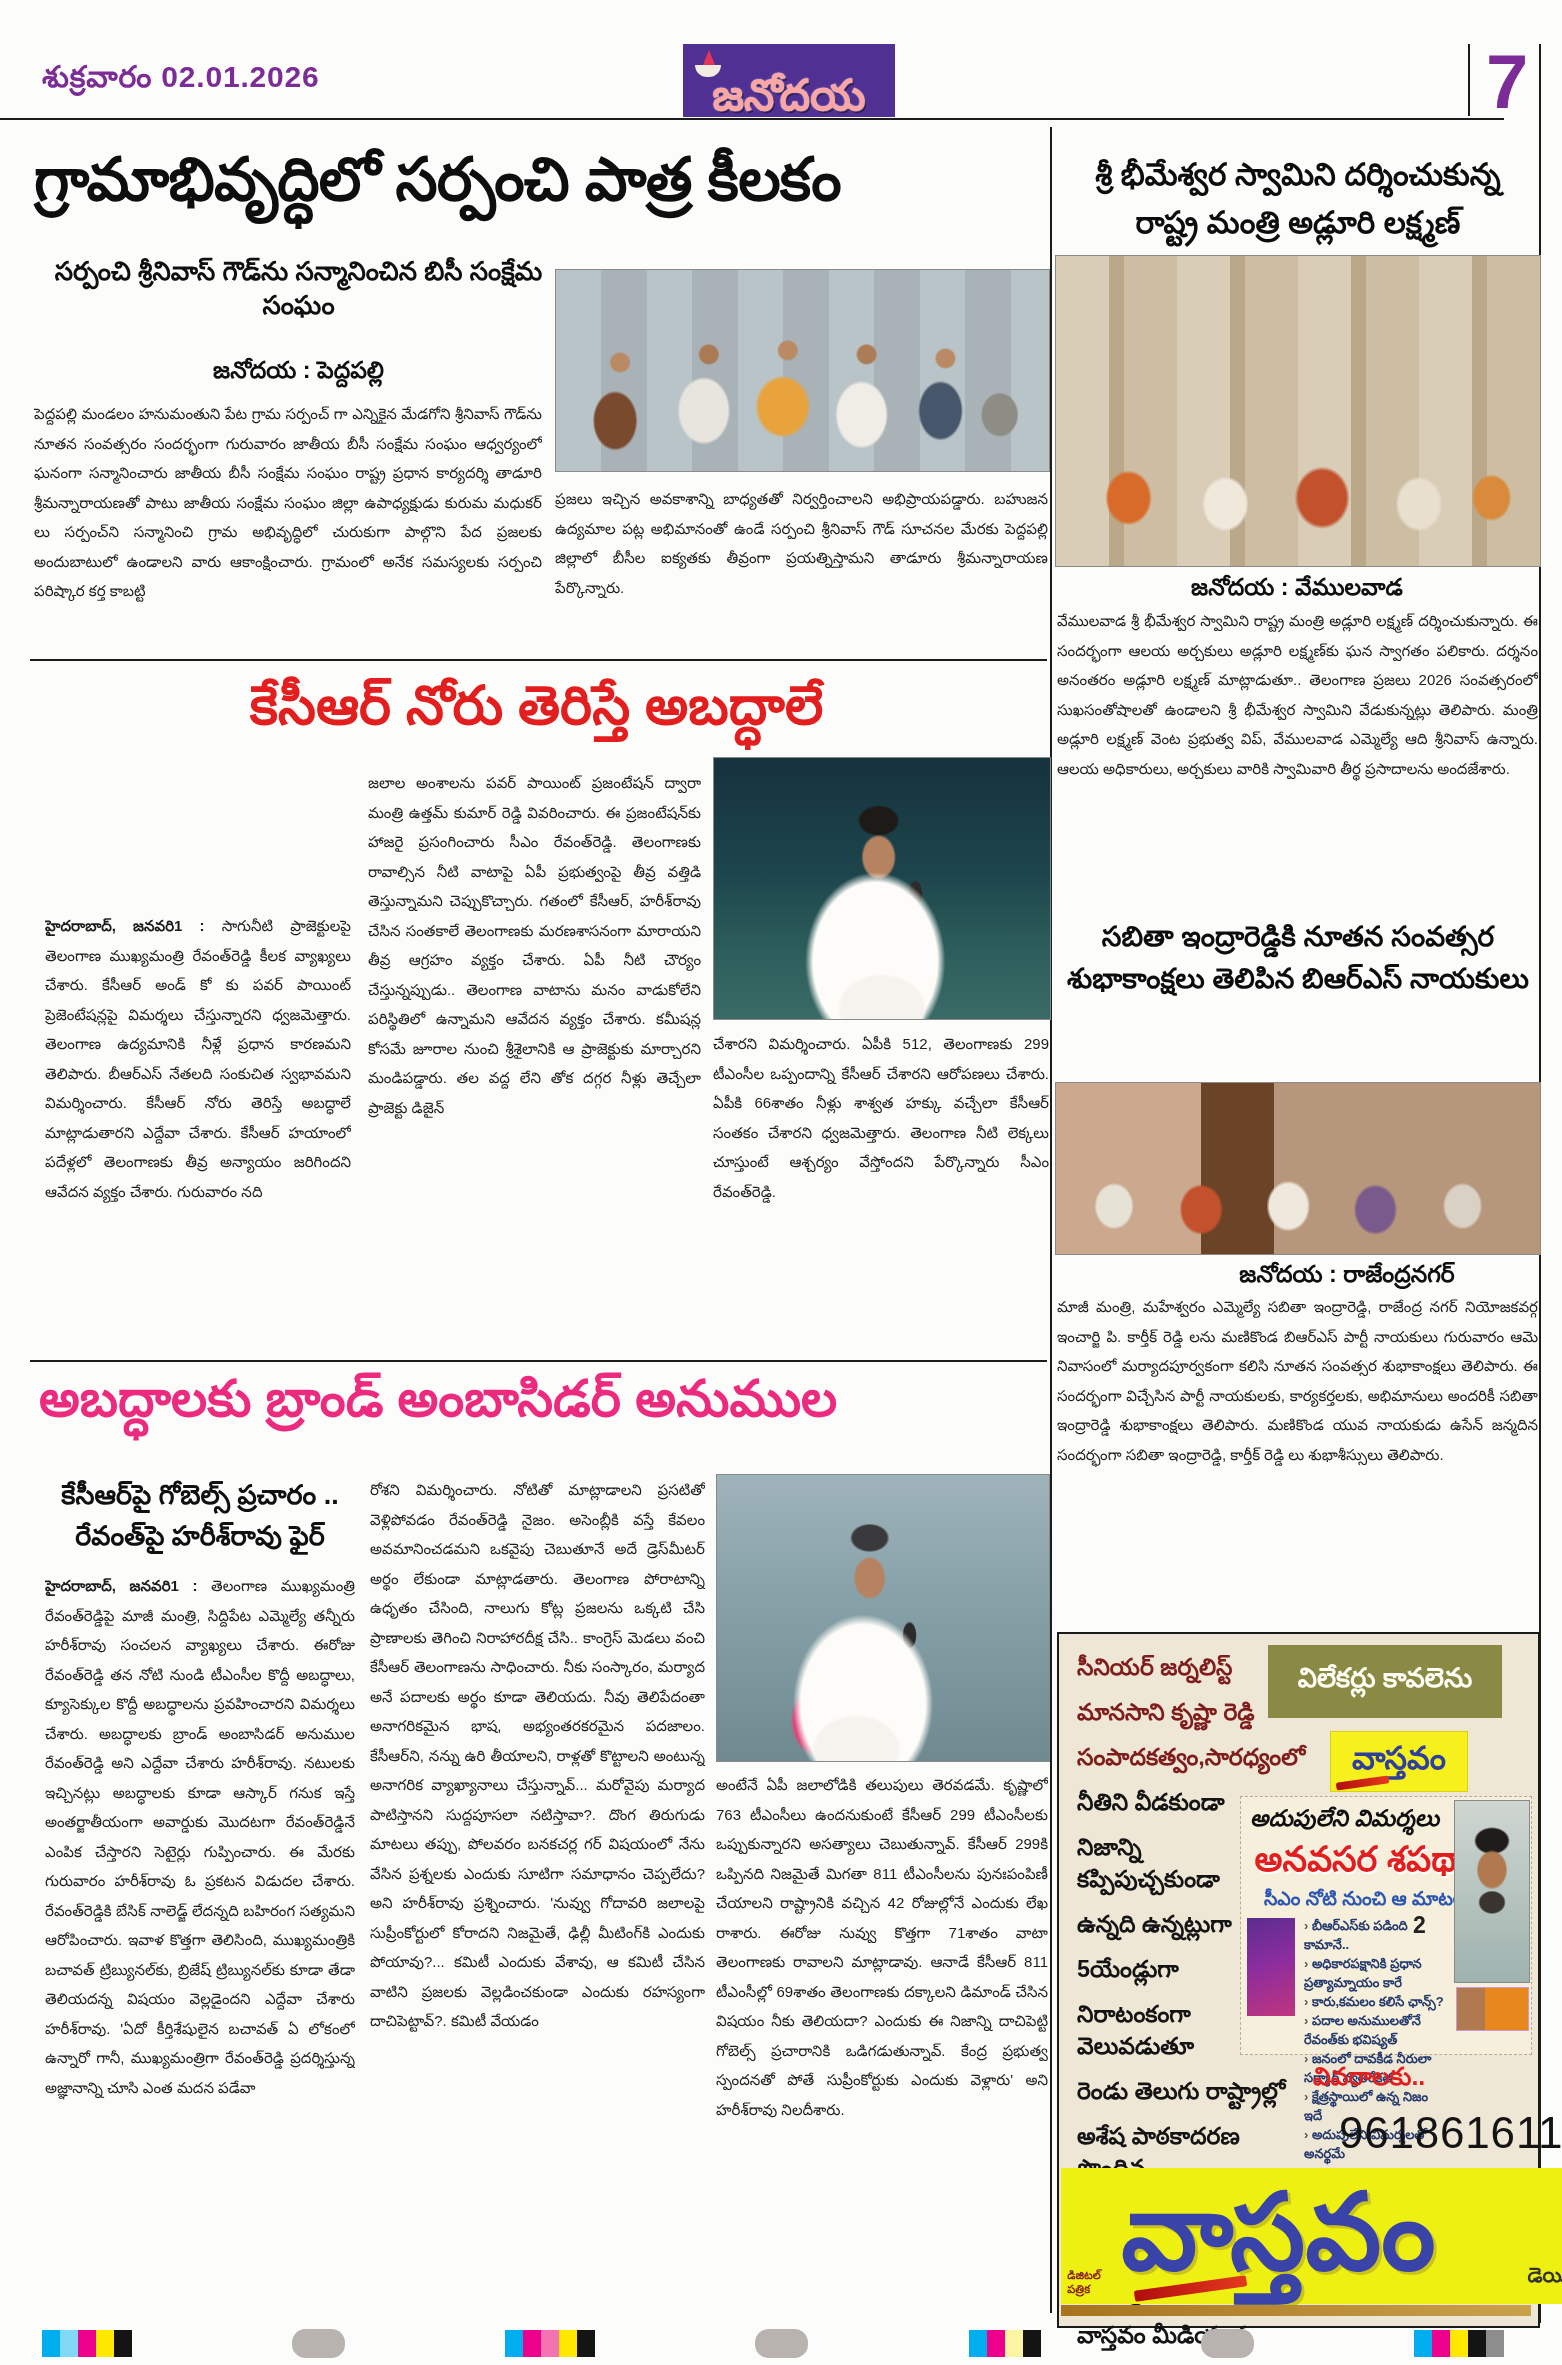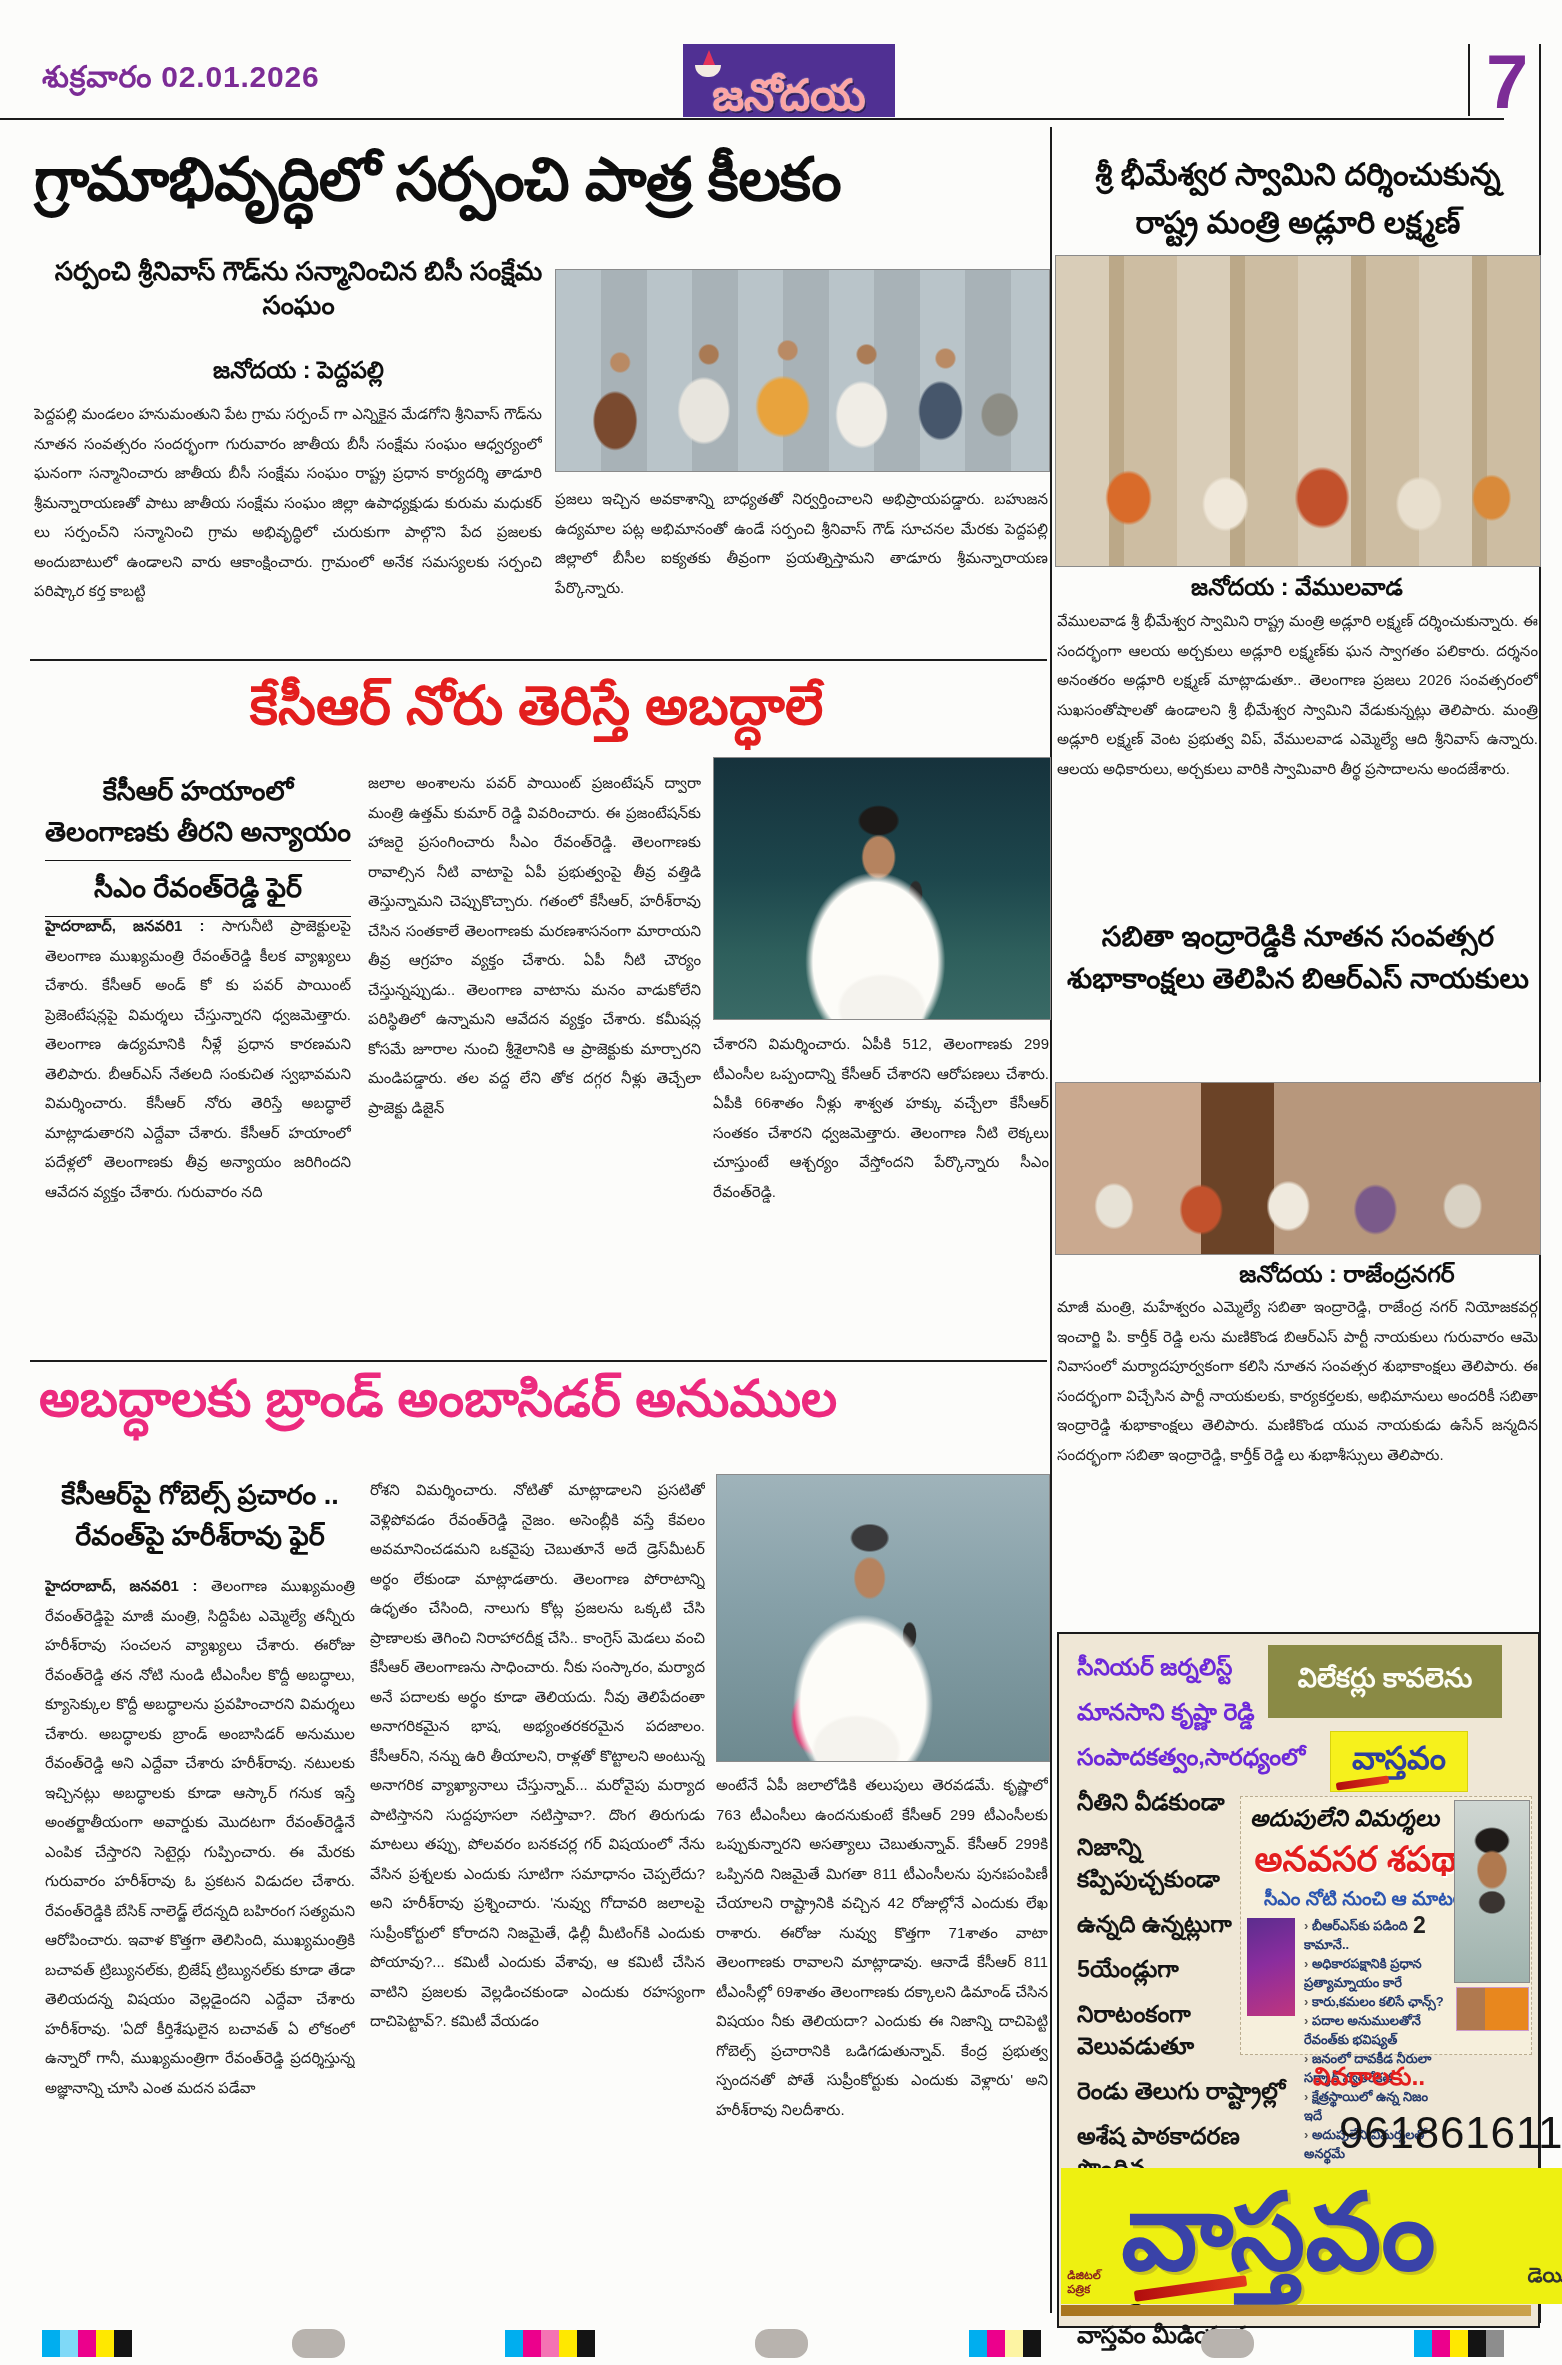--- a/index.html
+++ b/index.html
@@ -67,21 +67,21 @@
     radial-gradient(42px 49px at 66% 74%, #7a5a8a 0 45%, transparent 52%),
     radial-gradient(38px 45px at 84% 72%, #d9d2c4 0 45%, transparent 52%),
     linear-gradient(90deg,#caa98f 0 30%,#6b4327 30% 45%,#b7977c 45% 100%);}
   .ph5{background:
     radial-gradient(26px 33px at 50% 38%, #b0794f 0 52%, transparent 60%),
     radial-gradient(30px 23px at 50% 22%, #201c1a 0 52%, transparent 60%),
     radial-gradient(23px 19.7px at 50% 56%, #3a3431 0 52%, transparent 60%),
     linear-gradient(180deg,#cfd6d2,#9fb3ae);}
   
   .ad-box{background:#efe7d6;border:2.3px solid #1a1a1a;}
-  .ad-red{color:#6d28d9;font-weight:bold;font-size:23.4px;margin-bottom:13px;}
+  .ad-red{color:#7f1d1d;font-weight:bold;font-size:23.4px;margin-bottom:13px;}
   .ad-blk{color:#141414;font-weight:bold;font-size:23.4px;margin-bottom:13px;}
   .recruit{background:#8a8a45;color:#fdfdf4;font-weight:bold;font-size:27px;
            display:flex;align-items:center;justify-content:center;}
   .vlogo{background:#f6f11c;display:flex;align-items:center;justify-content:center;
          border:0.8px solid #d8d20e;}
   .vlogo span{color:#2f3f9e;font-weight:bold;font-size:32px;}
   .pen{background:linear-gradient(90deg,#b10d0d,#e33a1e);transform:rotate(-8deg);border-radius:2.3px;}
   .mini{background:#f6efdc;border:0.8px dashed #b9ab8e;}
   .mini-kicker{color:#101010;font-weight:bold;font-size:23px;font-style:italic;}
   .mini-head{color:#e31e1e;font-weight:bold;font-size:35px;text-shadow:1.5px 1.5px 0 #fff;}
@@ -132,25 +132,20 @@
 
   <div class="abs photo ph1" style="left:555px;top:269px;width:493px;height:201px;"></div>
 
   <div class="abs body-txt" style="left:34px;top:399px;width:508px;height:255px;">పెద్దపల్లి మండలం హనుమంతుని పేట గ్రామ సర్పంచ్ గా ఎన్నికైన మేడగోని శ్రీనివాస్ గౌడ్‌ను నూతన సంవత్సరం సందర్భంగా గురువారం జాతీయ బీసీ సంక్షేమ సంఘం ఆధ్వర్యంలో ఘనంగా సన్మానించారు జాతీయ బీసీ సంక్షేమ సంఘం రాష్ట్ర ప్రధాన కార్యదర్శి తాడూరి శ్రీమన్నారాయణతో పాటు జాతీయ సంక్షేమ సంఘం జిల్లా ఉపాధ్యక్షుడు కురుమ మధుకర్ లు సర్పంచ్‌ని సన్మానించి గ్రామ అభివృద్ధిలో చురుకుగా పాల్గొని పేద ప్రజలకు అందుబాటులో ఉండాలని వారు ఆకాంక్షించారు. గ్రామంలో అనేక సమస్యలకు సర్పంచి పరిష్కార కర్త కాబట్టి</div>
   <div class="abs body-txt" style="left:555px;top:484px;width:493px;height:169px;">ప్రజలు ఇచ్చిన అవకాశాన్ని బాధ్యతతో నిర్వర్తించాలని అభిప్రాయపడ్డారు. బహుజన ఉద్యమాల పట్ల అభిమానంతో ఉండే సర్పంచి శ్రీనివాస్ గౌడ్ సూచనల మేరకు పెద్దపల్లి జిల్లాలో బీసీల ఐక్యతకు తీవ్రంగా ప్రయత్నిస్తామని తాడూరు శ్రీమన్నారాయణ పేర్కొన్నారు.</div>
 
   <div class="abs hrule" style="left:30px;top:659px;width:1017px;height:1.5px;"></div>
 
   <div class="abs h2-red" style="left:34px;top:677px;width:1005px;">కేసీఆర్ నోరు తెరిస్తే అబద్ధాలే</div>
 
-  <div class="abs" style="left:45px;top:771px;width:306px;">
-    <div class="kicker3">కేసీఆర్ హయాంలో</div>
-    <div class="kicker3 sub-rule">తెలంగాణకు తీరని అన్యాయం</div>
-    <div class="kicker3 sub-rule">సీఎం రేవంత్‌రెడ్డి ఫైర్</div>
-  </div>
 
   <div class="abs body-txt" style="left:45px;top:911px;width:306px;height:447px;">
     <span class="lead">హైదరాబాద్, జనవరి1 : </span><span>సాగునీటి ప్రాజెక్టులపై తెలంగాణ ముఖ్యమంత్రి రేవంత్‌రెడ్డి కీలక వ్యాఖ్యలు చేశారు. కేసీఆర్ అండ్ కో కు పవర్ పాయింట్ ప్రెజెంటేషన్లపై విమర్శలు చేస్తున్నారని ధ్వజమెత్తారు. తెలంగాణ ఉద్యమానికి నీళ్లే ప్రధాన కారణమని తెలిపారు. బీఆర్ఎస్ నేతలది సంకుచిత స్వభావమని విమర్శించారు. కేసీఆర్ నోరు తెరిస్తే అబద్ధాలే మాట్లాడుతారని ఎద్దేవా చేశారు. కేసీఆర్ హయాంలో పదేళ్లలో తెలంగాణకు తీవ్ర అన్యాయం జరిగిందని ఆవేదన వ్యక్తం చేశారు. గురువారం నది</span>
   </div>
 
   <div class="abs body-txt" style="left:368px;top:768px;width:333px;height:591px;">జలాల అంశాలను పవర్ పాయింట్ ప్రజంటేషన్ ద్వారా మంత్రి ఉత్తమ్ కుమార్ రెడ్డి వివరించారు. ఈ ప్రజంటేషన్‌కు హాజరై ప్రసంగించారు సీఎం రేవంత్‌రెడ్డి. తెలంగాణకు రావాల్సిన నీటి వాటాపై ఏపీ ప్రభుత్వంపై తీవ్ర వత్తిడి తెస్తున్నామని చెప్పుకొచ్చారు. గతంలో కేసీఆర్, హరీశ్‌రావు చేసిన సంతకాలే తెలంగాణకు మరణశాసనంగా మారాయని తీవ్ర ఆగ్రహం వ్యక్తం చేశారు. ఏపీ నీటి చౌర్యం చేస్తున్నప్పుడు.. తెలంగాణ వాటాను మనం వాడుకోలేని పరిస్థితిలో ఉన్నామని ఆవేదన వ్యక్తం చేశారు. కమీషన్ల కోసమే జూరాల నుంచి శ్రీశైలానికి ఆ ప్రాజెక్టుకు మార్చారని మండిపడ్డారు. తల వద్ద లేని తోక దగ్గర నీళ్లు తెచ్చేలా ప్రాజెక్టు డిజైన్</div>
 
   <div class="abs photo ph2" style="left:713px;top:757px;width:336px;height:261px;"></div>
   <div class="abs body-txt" style="left:713px;top:1029px;width:336px;height:272px;">చేశారని విమర్శించారు. ఏపీకి 512, తెలంగాణకు 299 టీఎంసీల ఒప్పందాన్ని కేసీఆర్ చేశారని ఆరోపణలు చేశారు. ఏపీకి 66శాతం నీళ్లు శాశ్వత హక్కు వచ్చేలా కేసీఆర్ సంతకం చేశారని ధ్వజమెత్తారు. తెలంగాణ నీటి లెక్కలు చూస్తుంటే ఆశ్చర్యం వేస్తోందని పేర్కొన్నారు సీఎం రేవంత్‌రెడ్డి.</div>
 

